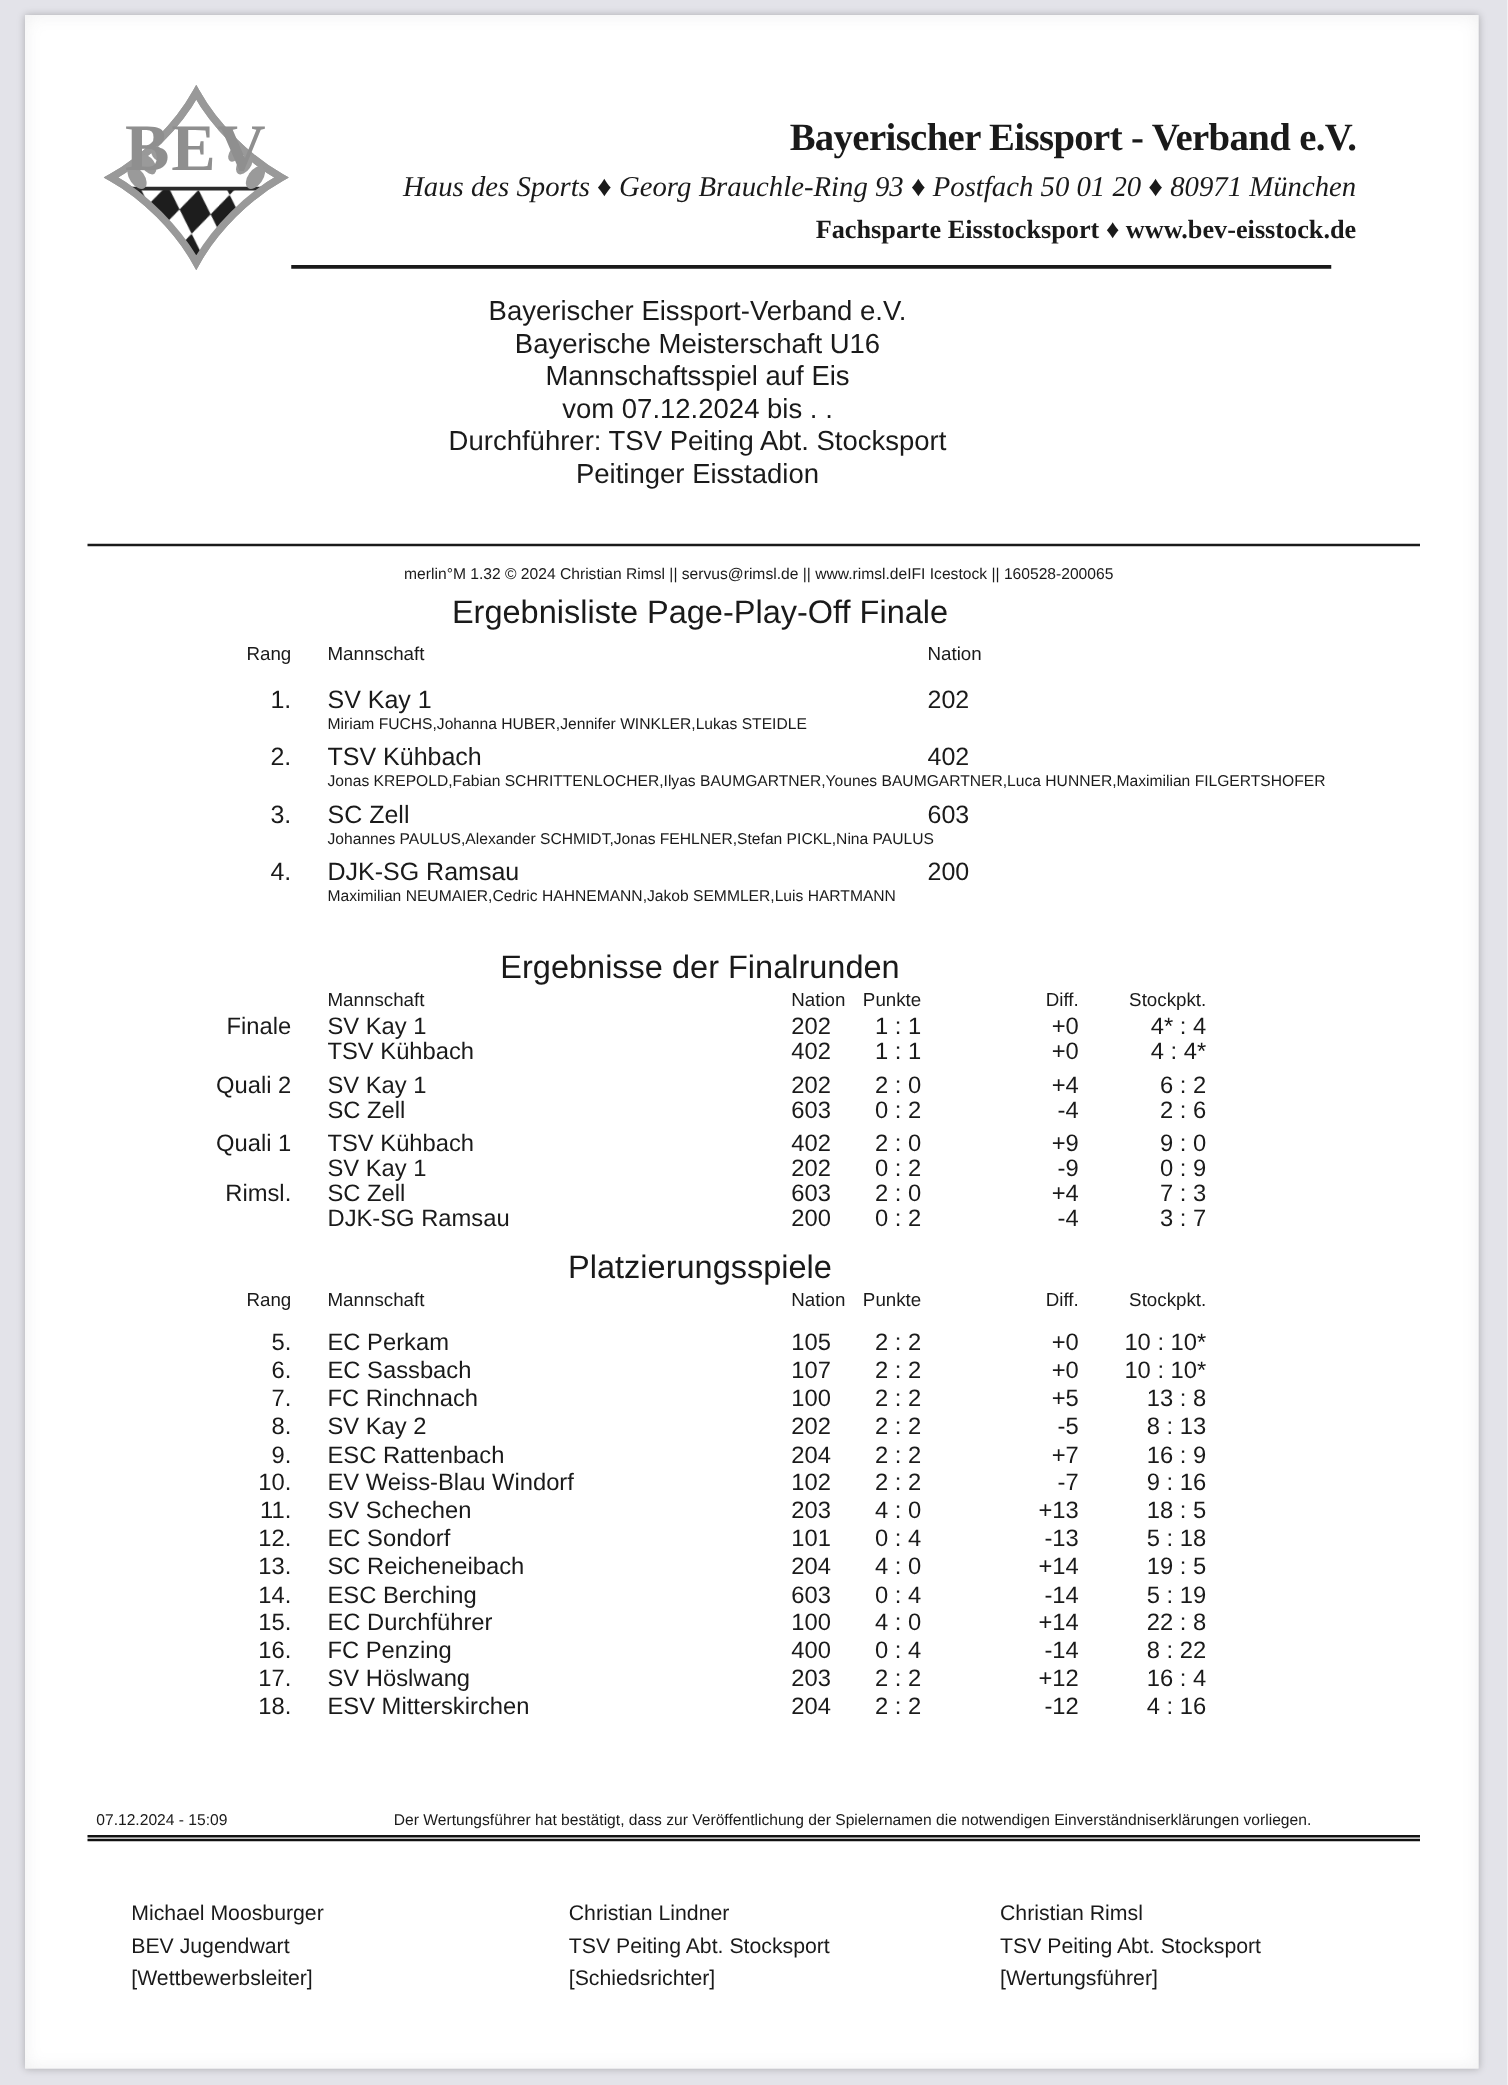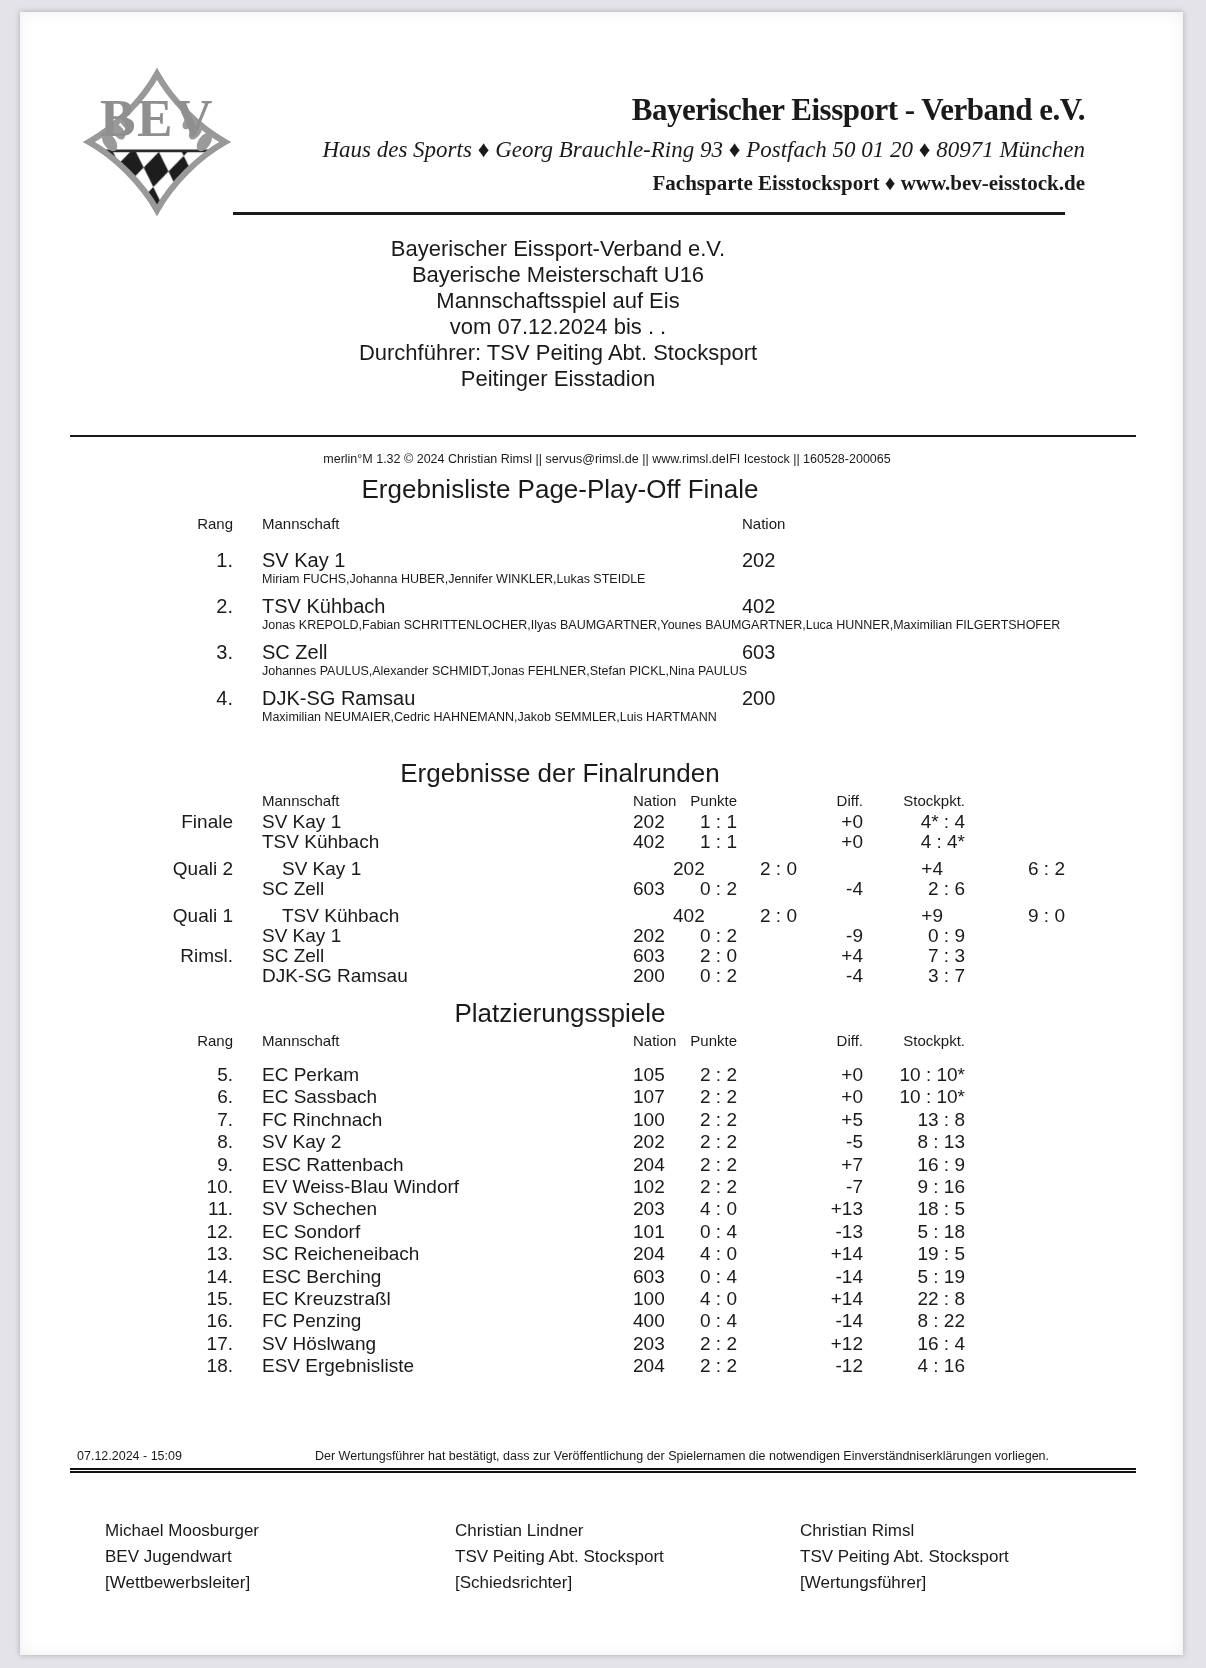--- a/index.html
+++ b/index.html
@@ -60,21 +60,21 @@
 
   
   .playoff-rows { left:0; top:536px; width:1130px; }
   .prow { margin-bottom:8px; }
   .prow-main { display:flex; font-size:20px; line-height:24px; }
   .players { margin-left:242px; font-size:12.5px; line-height:14px; white-space:nowrap; }
 
   
   .finals-rows { left:0; top:800px; width:945px; font-size:19px; }
   .frow { display:flex; line-height:20px; }
-  .frow.gap-above { margin-top:7px;gap:20px; }
+  .frow.gap-above { margin-top:7px; }
 
   
   .place-rows { left:0; top:1052px; width:945px; font-size:19px; }
   .trow { display:flex; line-height:22.4px; }
 
   
   .foot-line { left:57px; top:1437px; width:1060px; font-size:12.5px; display:flex; }
   .foot-date { width:238px; flex:0 0 auto; }
   .foot-confirm { flex:1; }
   .bottom-rule { left:50px; top:1456px; width:1066px; height:5px;
@@ -369,21 +369,21 @@
         <span class="c-round">14.</span>
         <span class="c-team">ESC Berching</span>
         <span class="c-nation">603</span>
         <span class="c-pts">0 : 4</span>
         <span class="c-diff">-14</span>
         <span class="c-stock">5 : 19</span>
       </div>
 
       <div class="trow">
         <span class="c-round">15.</span>
-        <span class="c-team">EC Kreuzstraßl</span>
+        <span class="c-team">EC Durchführer</span>
         <span class="c-nation">100</span>
         <span class="c-pts">4 : 0</span>
         <span class="c-diff">+14</span>
         <span class="c-stock">22 : 8</span>
       </div>
 
       <div class="trow">
         <span class="c-round">16.</span>
         <span class="c-team">FC Penzing</span>
         <span class="c-nation">400</span>
@@ -396,21 +396,21 @@
         <span class="c-round">17.</span>
         <span class="c-team">SV Höslwang</span>
         <span class="c-nation">203</span>
         <span class="c-pts">2 : 2</span>
         <span class="c-diff">+12</span>
         <span class="c-stock">16 : 4</span>
       </div>
 
       <div class="trow">
         <span class="c-round">18.</span>
-        <span class="c-team">ESV Ergebnisliste</span>
+        <span class="c-team">ESV Mitterskirchen</span>
         <span class="c-nation">204</span>
         <span class="c-pts">2 : 2</span>
         <span class="c-diff">-12</span>
         <span class="c-stock">4 : 16</span>
       </div>
     </div>
 
   <div class="abs foot-line">
     <span class="foot-date">07.12.2024 - 15:09</span>
     <span class="foot-confirm">Der Wertungsführer hat bestätigt, dass zur Veröffentlichung der Spielernamen die notwendigen Einverständniserklärungen vorliegen.</span>

